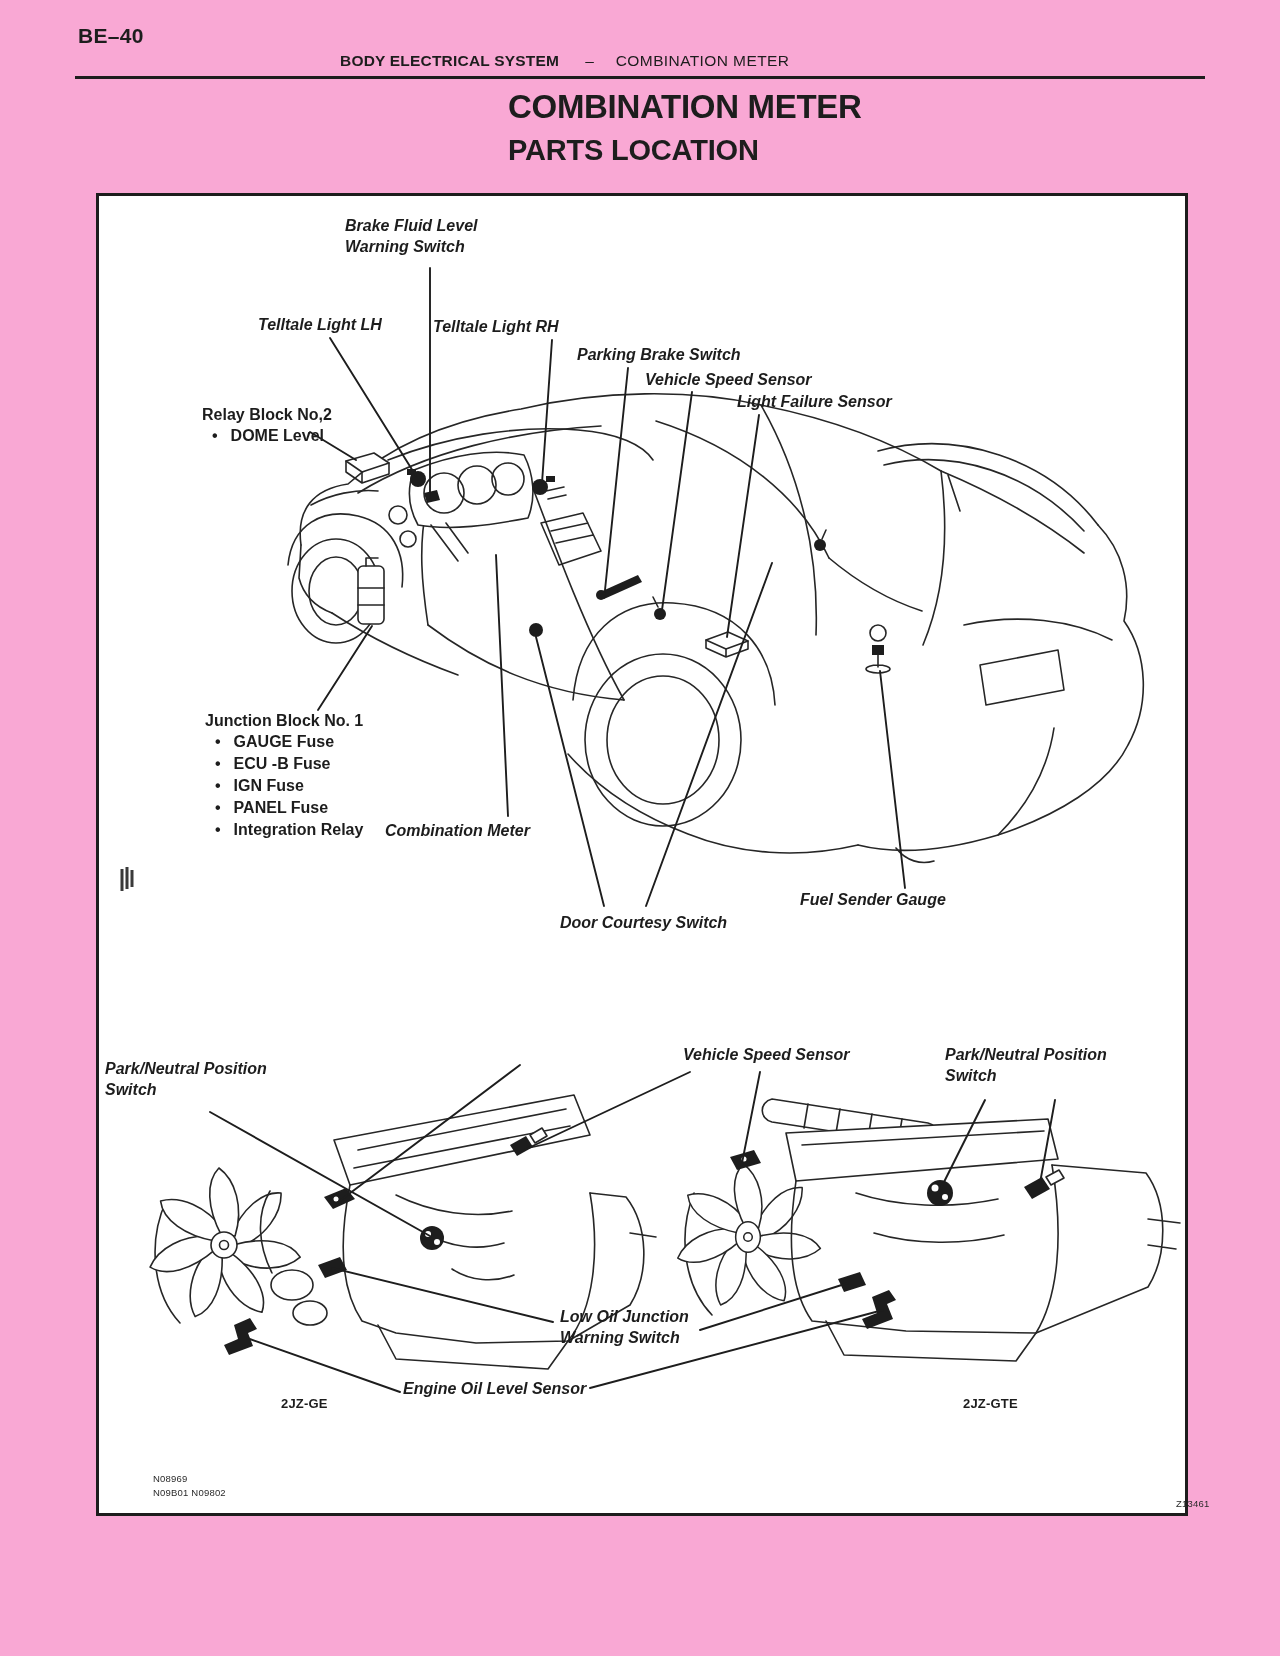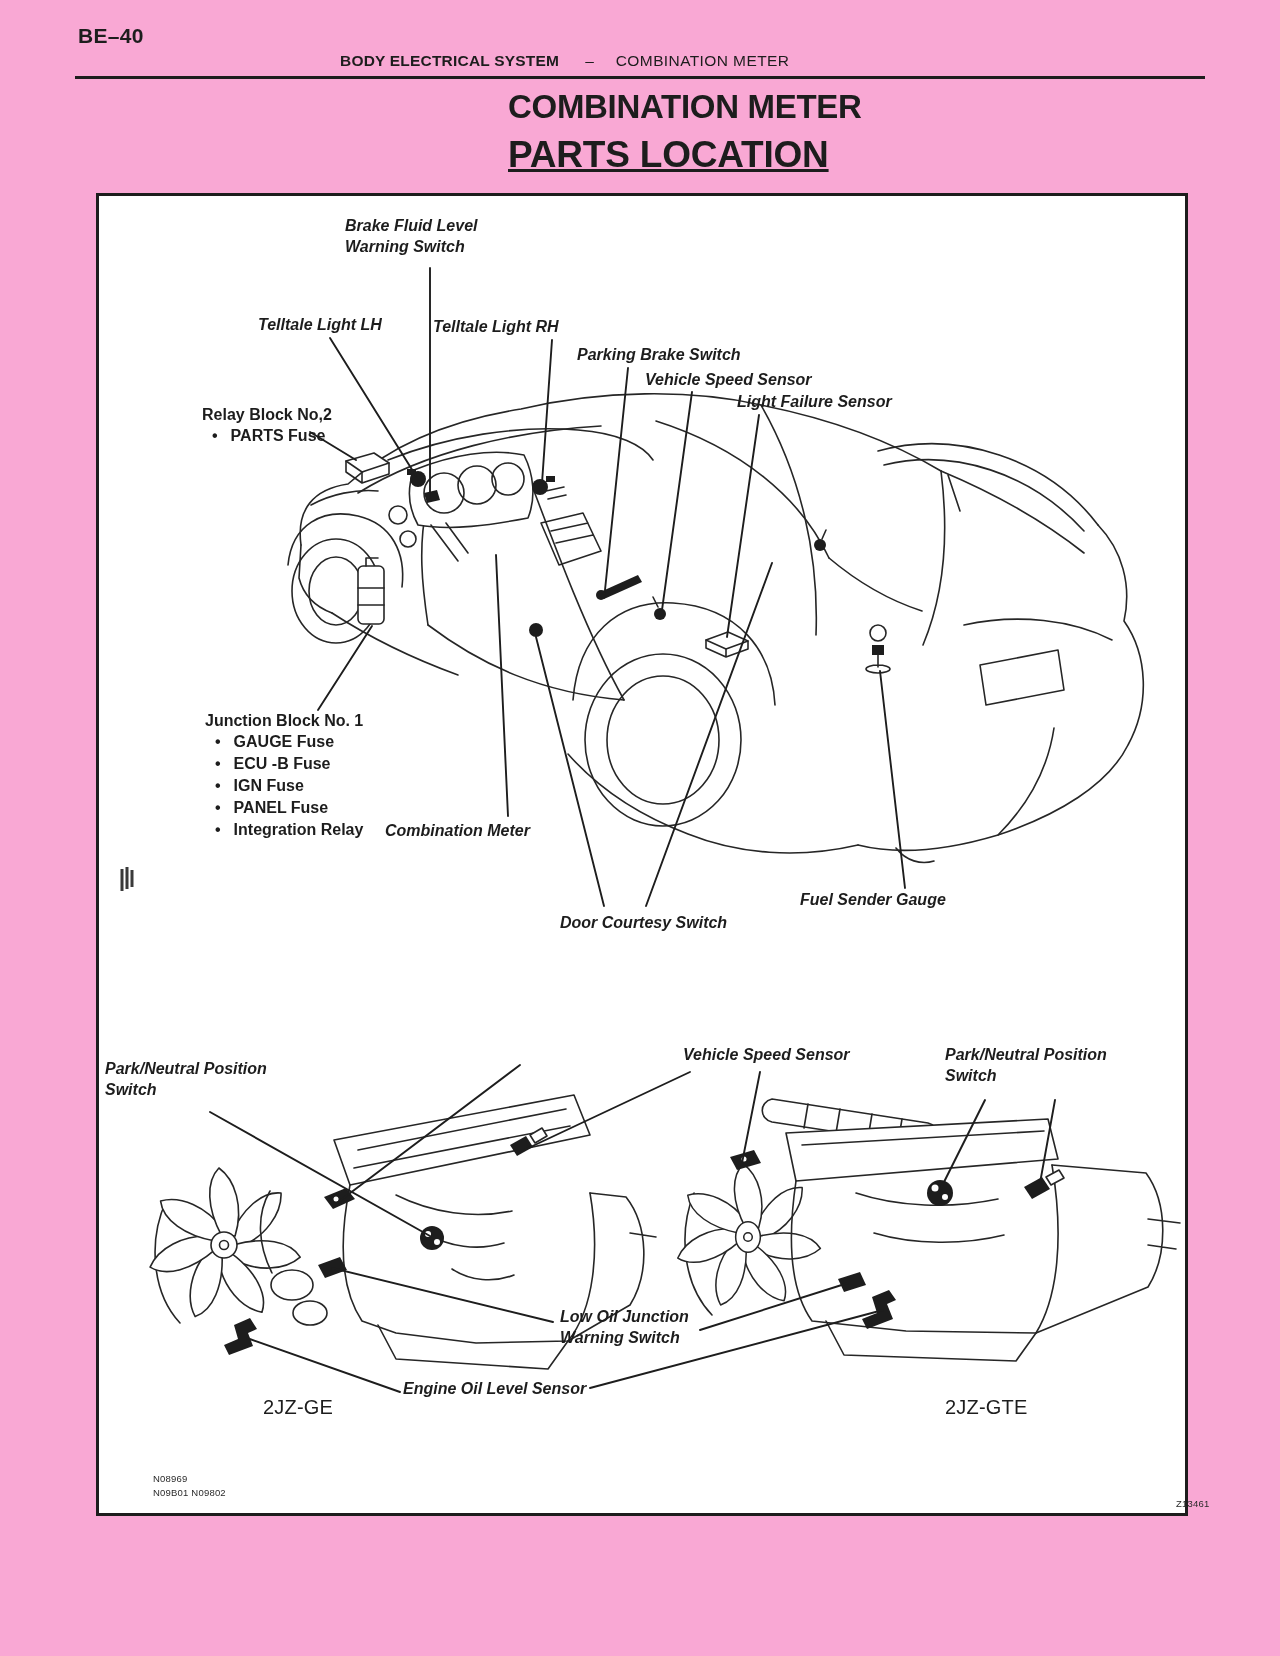--- a/index.html
+++ b/index.html
@@ -8,28 +8,28 @@
     background:#f9a8d4;overflow:hidden;
     font-family:"Liberation Sans",sans-serif;color:#1d1d1d;
   }
   .page-number{position:absolute;left:78px;top:24px;font-size:21px;font-weight:700;letter-spacing:.3px;}
   .running-header{position:absolute;left:340px;top:52px;display:flex;align-items:baseline;font-size:15.5px;}
   .running-header .sec{font-weight:700;letter-spacing:.2px;}
   .running-header .dash{margin:0 22px 0 26px;font-weight:400;}
   .running-header .topic{font-weight:400;letter-spacing:.4px;}
   .header-rule{position:absolute;left:75px;top:76px;width:1130px;height:3px;background:#1d1d1d;}
   .title-main{position:absolute;left:508px;top:88px;font-size:33px;font-weight:700;letter-spacing:-.3px;}
-  .title-sub{position:absolute;left:508px;top:134px;font-size:37px;font-weight:700;letter-spacing:-.2px;text-decoration:underline;}
+  .title-sub{position:absolute;left:508px;top:134px;font-size:29px;font-weight:700;letter-spacing:-.2px;}
   .diagram-box{position:absolute;left:96px;top:193px;width:1092px;height:1323px;border:3px solid #1d1d1d;box-sizing:border-box;background:#fff;}
   .art{position:absolute;left:96px;top:193px;width:1092px;height:1323px;}
   .lbl{position:absolute;font-size:16px;line-height:21px;font-weight:700;white-space:pre-line;color:#1d1d1d;font-style:italic;}
   .lbl-group{position:absolute;font-weight:700;color:#1d1d1d;}
   .lbl-group .hd{font-size:16px;line-height:21px;}
   .bullet-row{display:flex;gap:13px;padding-left:10px;font-size:16px;line-height:22px;}
-  .caption{position:absolute;font-size:20px;font-weight:400;letter-spacing:.2px;}
+  .caption{position:absolute;font-size:13px;font-weight:700;letter-spacing:.2px;margin-left:18px;}
   .micro{position:absolute;font-size:9.5px;line-height:13px;font-weight:400;color:#2a2a2a;letter-spacing:.2px;padding-left:36px;}
   
   .ln{fill:none;stroke:#262626;stroke-width:1.6;stroke-linecap:round;stroke-linejoin:round;}
   .ldr{fill:none;stroke:#1d1d1d;stroke-width:1.9;stroke-linecap:round;}
   .wfill{fill:#ffffff;stroke:#262626;stroke-width:1.6;stroke-linejoin:round;}
   .blk{fill:#1d1d1d;stroke:none;}
 </style>
 </head>
 <body>
 
@@ -256,21 +256,21 @@
   <div class="lbl" style="left:258px;top:314px;">Telltale Light LH</div>
   <div class="lbl" style="left:433px;top:316px;">Telltale Light RH</div>
   <div class="lbl" style="left:577px;top:344px;">Parking Brake Switch</div>
   <div class="lbl" style="left:645px;top:369px;">Vehicle Speed Sensor</div>
   <div class="lbl" style="left:737px;top:391px;">Light Failure Sensor</div>
 
   <div class="lbl-group" style="left:202px;top:404px;text-align:center;">
     <div class="hd">Relay Block No,2</div>
     <div class="bullet-row">
       <span>•</span>
-      <span>PARTS Fuse</span>
+      <span>DOME Level</span>
     </div>
   </div>
 
   <div class="lbl-group" style="left:205px;top:710px;">
     <div class="hd">Junction Block No. 1</div>
     <div class="bullet-row">
       <span>•</span>
       <span>GAUGE Fuse</span>
     </div>
     <div class="bullet-row">

